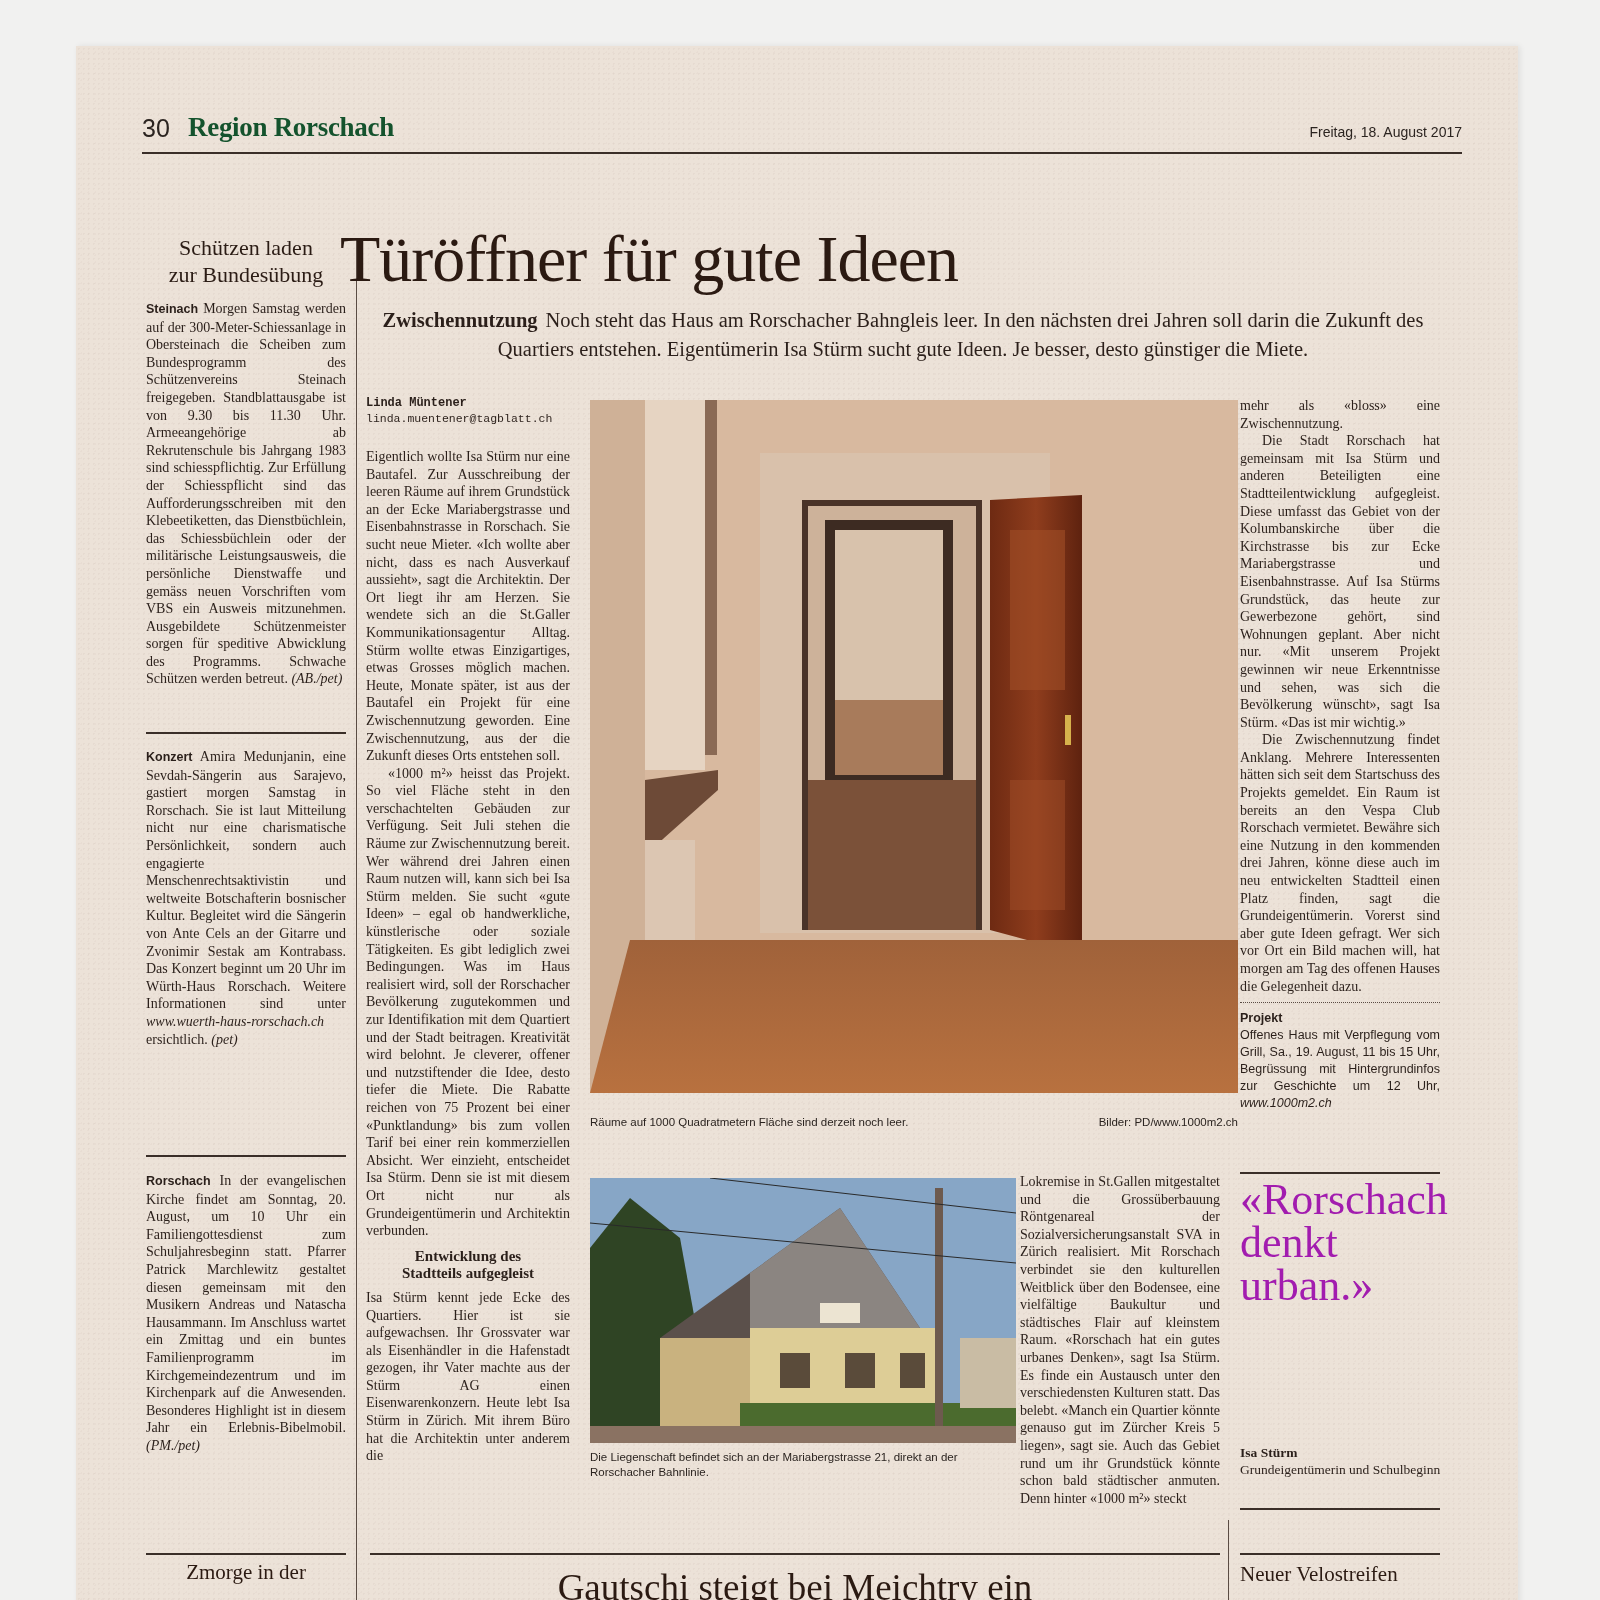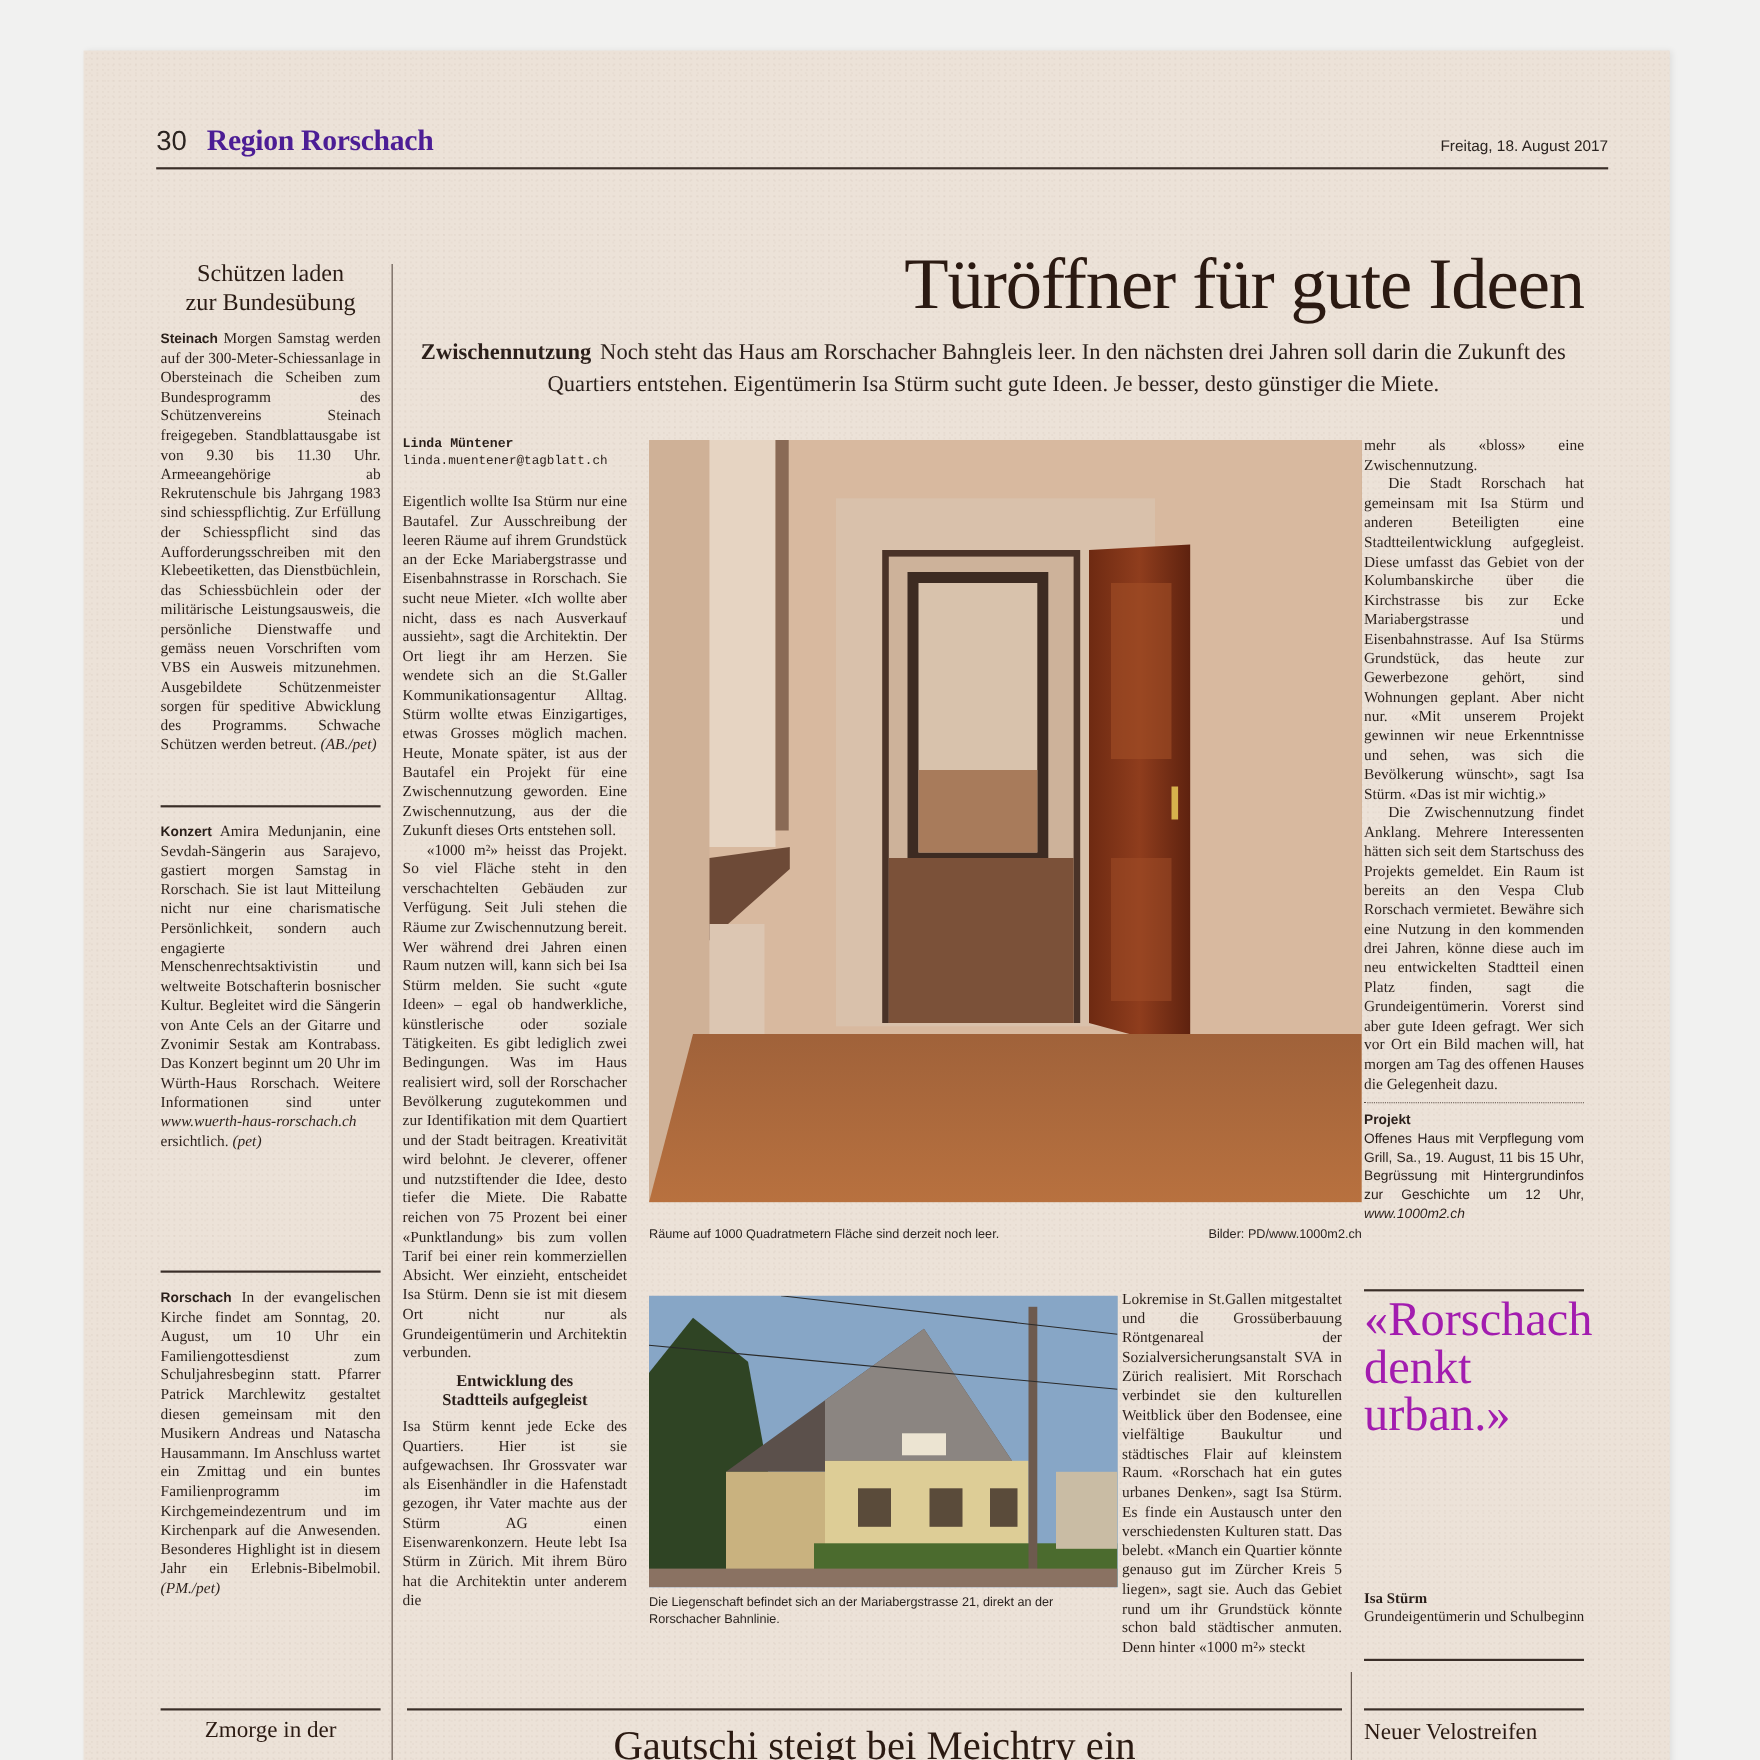--- a/index.html
+++ b/index.html
@@ -16,36 +16,36 @@
     background-image:
       radial-gradient(rgba(120,90,70,0.05) 1px, transparent 1px),
       radial-gradient(rgba(120,90,70,0.04) 1px, transparent 1px);
     background-size:5px 5px, 7px 7px;
     background-position:0 0, 2px 3px;
     box-shadow: 2px 0 6px rgba(0,0,0,0.08);
   }
   .abs { position:absolute; }
   
   .pageno { left:142px; top:114px; font-family:"Liberation Sans", sans-serif; font-size:25px; color:#2b2420; }
-  .section { left:188px; top:112px; font-size:27px; font-weight:bold; color:#4c1d95; letter-spacing:-0.3px; }
+  .section { left:188px; top:112px; font-size:27px; font-weight:bold; color:#14532d; letter-spacing:-0.3px; }
   .dateline { right:138px; top:124px; font-family:"Liberation Sans", sans-serif; font-size:14px; color:#2b2420; }
   .rule-head { left:142px; top:152px; width:1320px; height:1.5px; background:#3a2e28; }
 
   
   .vrule { width:1px; background:#5a4c44; }
   .hrule { height:1.5px; background:#3a2e28; }
 
   
   .lcol { left:146px; width:200px; font-size:14px; line-height:17.6px; text-align:justify; hyphens:manual; }
   .brief-title { font-size:22px; line-height:27px; text-align:center; color:#2b1c15; margin:0 0 12px; font-weight:normal; }
   .kicker { font-family:"Liberation Sans", sans-serif; font-weight:bold; font-size:12.5px; }
   .credit { font-style:italic; }
 
   
-  .headline { left:360px; top:222px; width:1080px; text-align:right; font-size:66px; line-height:74px; color:#2b1a12; letter-spacing:-1px; }
+  .headline { left:340px; top:222px; width:1080px; text-align:left; font-size:66px; line-height:74px; color:#2b1a12; letter-spacing:-1px; }
   .lead { left:368px; top:306px; width:1070px; text-align:center; font-size:20.5px; line-height:29px; color:#2b1f1a; }
   .lead .roof { font-weight:bold; margin-right:8px; }
 
   
   .byline { left:366px; top:395px; font-family:Liberation Mono, monospace; font-size:11.5px; line-height:16px; }
   .byline b { font-size:12px; }
   .bodycol { font-size:14px; line-height:17.6px; text-align:justify; }
   .bodycol p { margin:0; }
   .bodycol p.ind { text-indent:22px; }
   .subhead { font-weight:bold; text-align:center; font-size:15px; line-height:17.6px; margin:8px 0 6px; }

